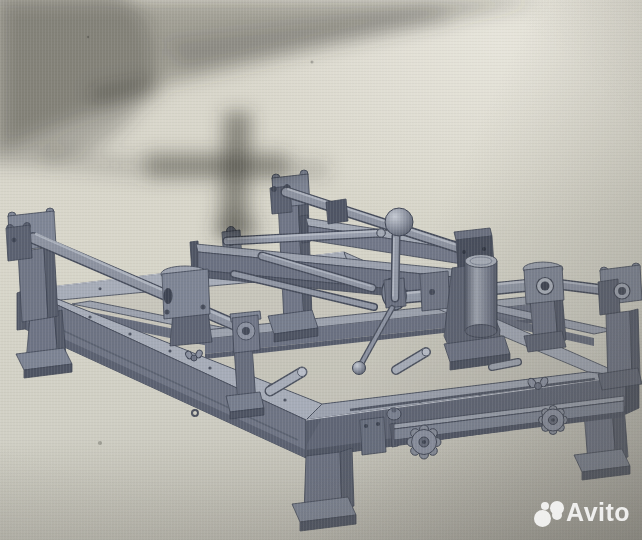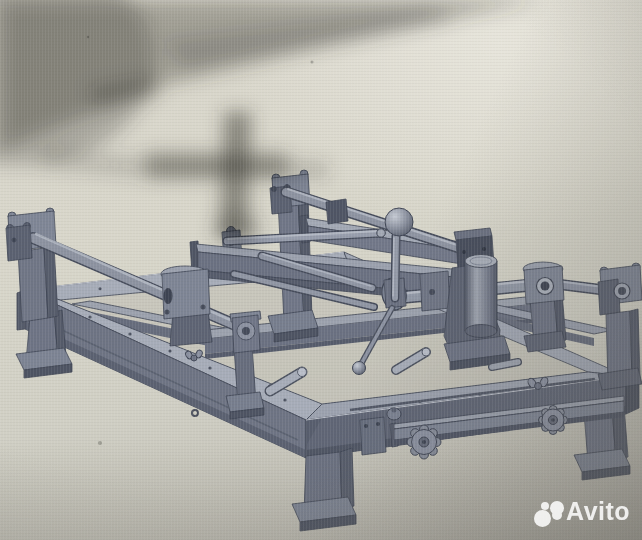--- a/index.html
+++ b/index.html
@@ -18,21 +18,21 @@
       repeating-linear-gradient(0deg, rgba(90,90,82,.05) 0 1px, rgba(0,0,0,0) 1px 3px);
   }
   .vignette{
     background:
       radial-gradient(120% 90% at 35% 40%, rgba(0,0,0,0) 55%, rgba(92,90,84,.18) 100%),
       linear-gradient(115deg, rgba(0,0,0,0) 60%, rgba(88,86,80,.32) 100%),
       linear-gradient(180deg, rgba(0,0,0,0) 82%, rgba(100,98,90,.15) 100%);
   }
   .shadow-svg{mix-blend-mode:multiply;}
   .watermark{
-    position:absolute;left:533px;top:495px;display:flex;align-items:flex-start;
+    position:absolute;left:533px;top:495px;display:flex;align-items:center;
     opacity:.85;
   }
   .wm-dots{position:relative;width:31px;height:34px;}
   .wm-dot{position:absolute;border-radius:50%;background:#ffffff;}
   .wm-dot.d1{left:8px;top:7px;width:8px;height:8px;}
   .wm-dot.d2{left:17px;top:6px;width:14px;height:14px;}
   .wm-dot.d3{left:1px;top:15px;width:17px;height:17px;}
   .wm-dot.d4{left:19px;top:15px;width:10px;height:10px;}
   .wm-text{
     margin-left:2px;color:#ffffff;font-weight:700;font-size:25px;line-height:33px;

